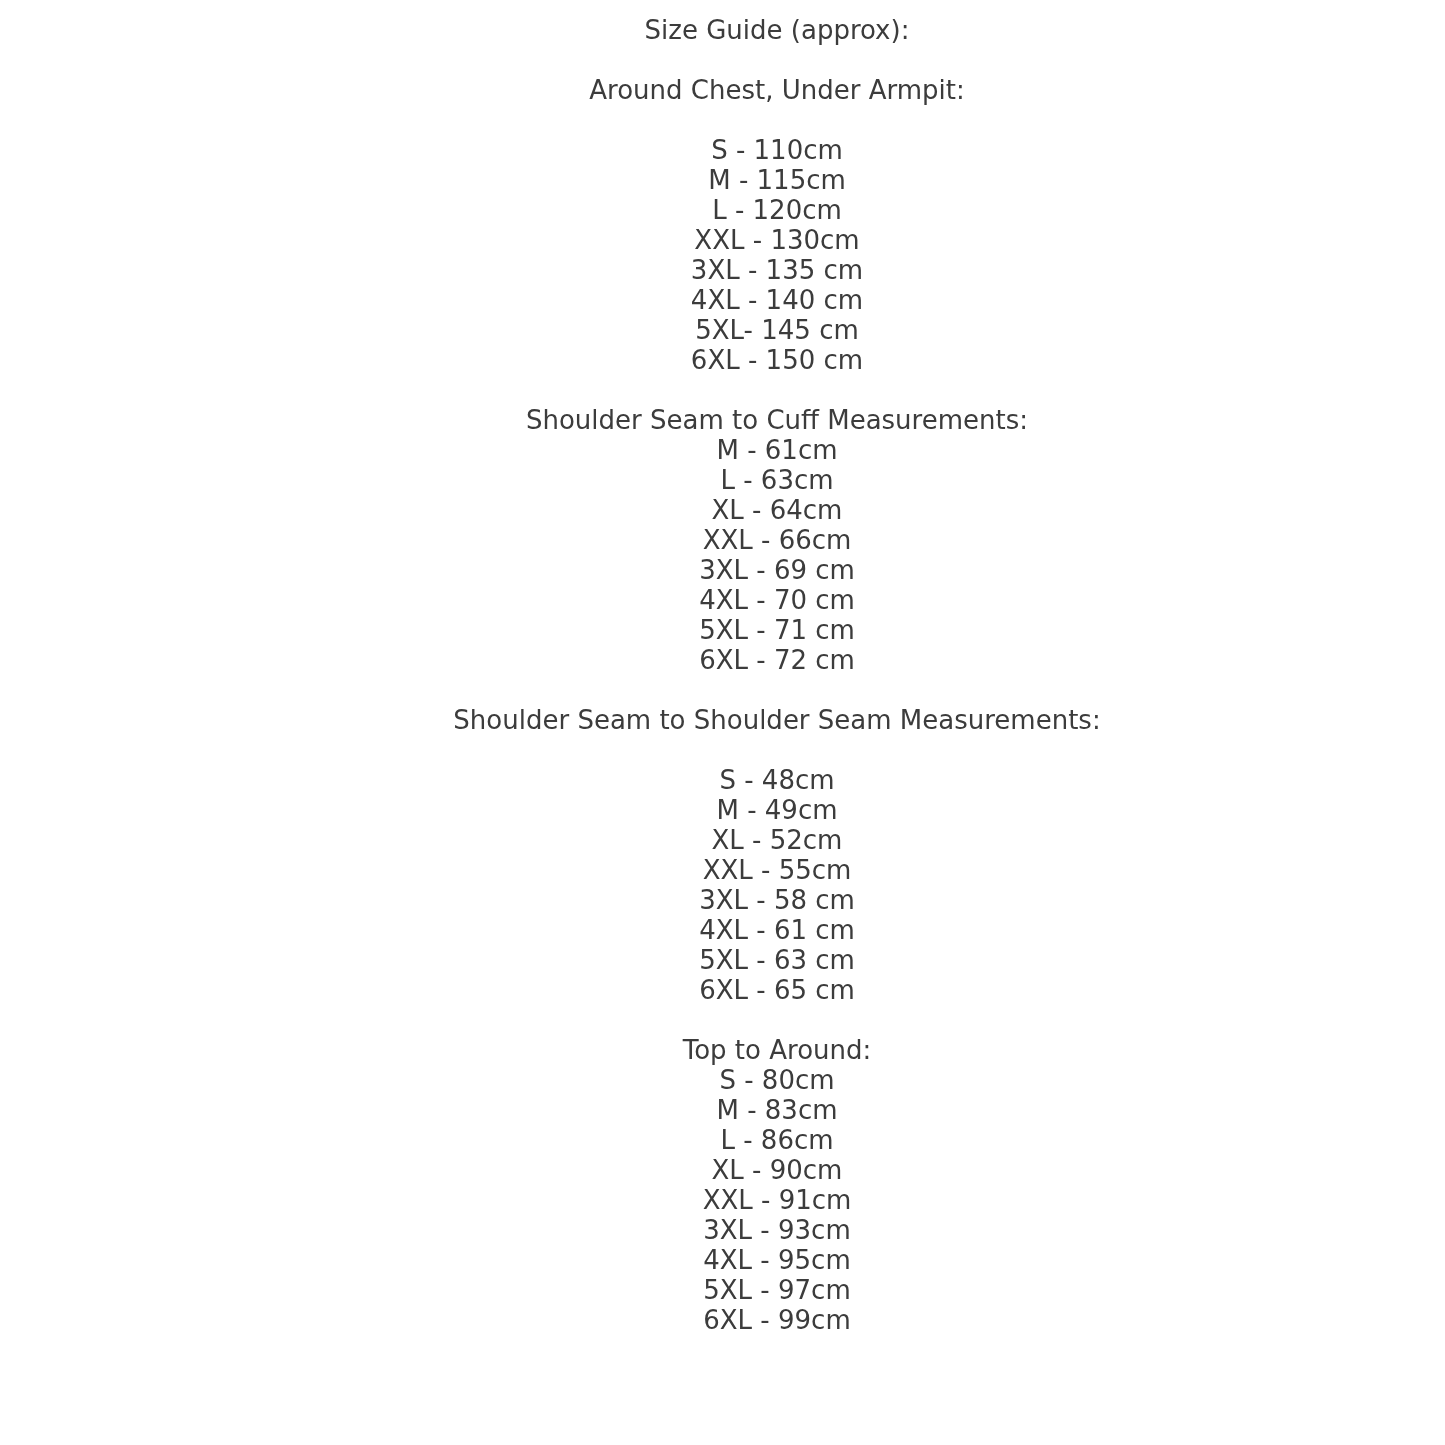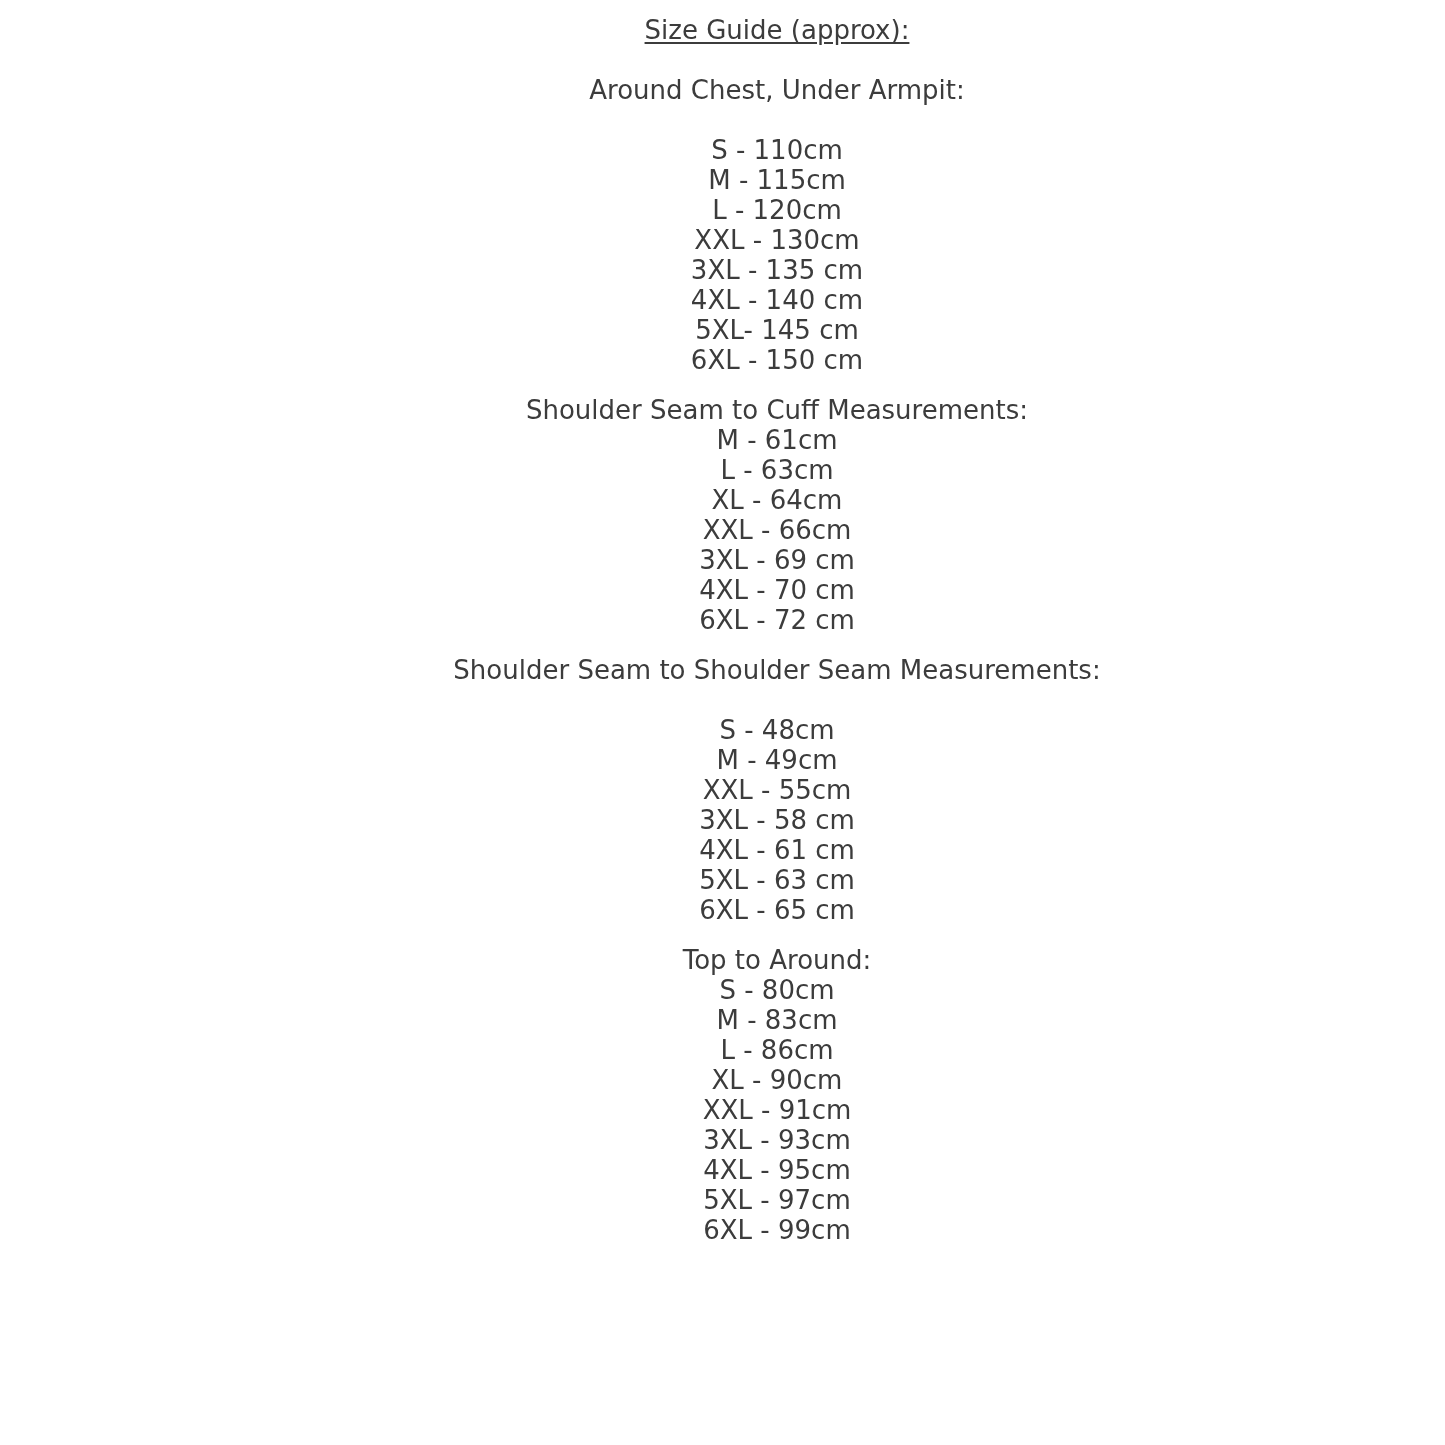--- a/index.html
+++ b/index.html
@@ -17,24 +17,23 @@
     box-sizing: border-box;
     width: 100%;
     height: 100%;
     padding: 15px 0 0 109px; 
     text-align: center;
   }
   h1.title {
     margin: 0 0 30px 0;          
     font-size: 26px;
     font-weight: normal;
-    text-decoration: underline;
     text-underline-offset: 3px;
   }
-  .size-section { margin-top: 20px; }  
+  .size-section { margin-top: 30px; }  
   h2.section-heading {
     margin: 0;
     font-size: 26px;
     font-weight: normal;
   }
   .size-section.gap-after-heading h2.section-heading {
     margin-bottom: 30px;         
   }
   .size-row { height: 30px; white-space: pre; }
 </style>
@@ -75,33 +74,35 @@
   <div class="size-row">L - 63cm</div>
 
   <div class="size-row">XL - 64cm</div>
 
   <div class="size-row">XXL - 66cm</div>
 
   <div class="size-row">3XL - 69 cm</div>
 
   <div class="size-row">4XL - 70 cm</div>
 
+  <div class="size-row">5XL - 71 cm</div>
 
   <div class="size-row">6XL - 72 cm</div>
 </div>
   </section>
 
   <section class="size-section gap-after-heading">
     <h2 class="section-heading">Shoulder Seam to Shoulder Seam Measurements:</h2>
     <div class="rows">
   <div class="size-row">S - 48cm</div>
 
   <div class="size-row">M - 49cm</div>
 
 
+  <div class="size-row">XL - 52cm</div>
 
   <div class="size-row">XXL - 55cm</div>
 
   <div class="size-row">3XL - 58 cm</div>
 
   <div class="size-row">4XL - 61 cm</div>
 
   <div class="size-row">5XL - 63 cm</div>
 
   <div class="size-row">6XL - 65 cm</div>

